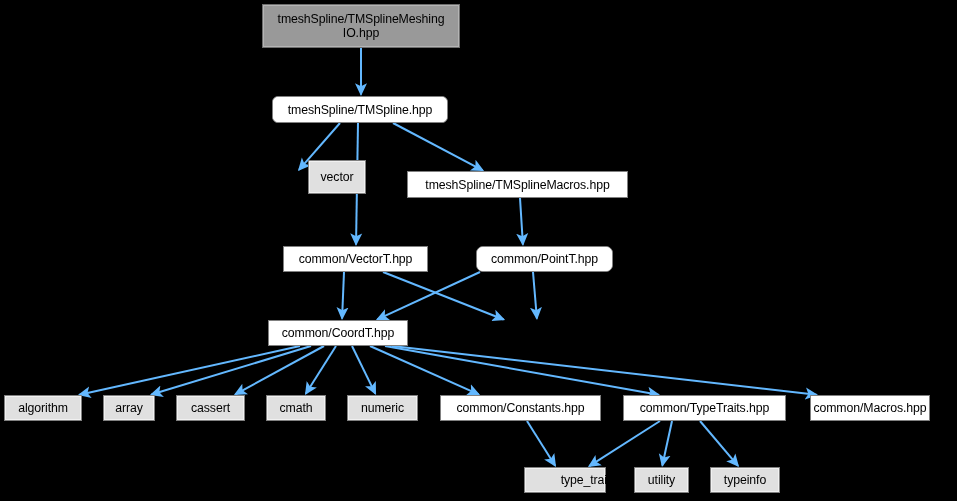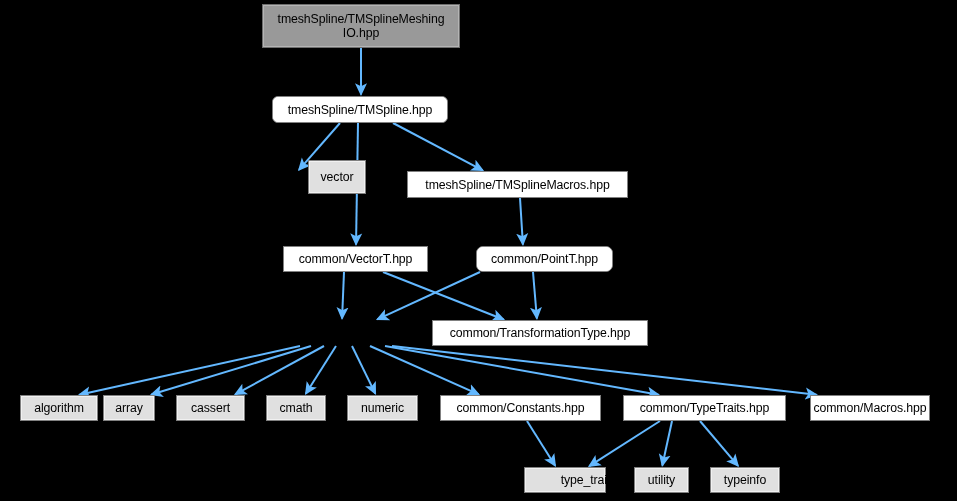--- a/index.html
+++ b/index.html
@@ -64,22 +64,22 @@
       <line x1="672" y1="421" x2="662.3186444664966" y2="465.5342354541158" stroke="#63b8ff" stroke-width="2" marker-end="url(#ah)"></line>
       <line x1="700" y1="421" x2="738.0299721225473" y2="465.8558645547993" stroke="#63b8ff" stroke-width="2" marker-end="url(#ah)"></line>
     </svg>
 <div class="node root" style="left: 262px; top: 4px; width: 198px; height: 44px;">tmeshSpline/TMSplineMeshing
 IO.hpp</div>
     <div class="node proj" style="left: 272px; top: 96px; width: 176px; height: 27px; border-radius: 6px;">tmeshSpline/TMSpline.hpp</div>
     <div class="node sys" style="left: 266px; top: 160px; width: 58px; height: 34px; margin-left: 42px;">vector</div>
     <div class="node proj" style="left: 407px; top: 171px; width: 221px; height: 27px;">tmeshSpline/TMSplineMacros.hpp</div>
     <div class="node proj" style="left: 283px; top: 246px; width: 145px; height: 26px;">common/VectorT.hpp</div>
     <div class="node proj" style="left: 476px; top: 246px; width: 137px; height: 26px; border-radius: 7px;">common/PointT.hpp</div>
-    <div class="node proj" style="left: 432px; top: 320px; width: 216px; height: 26px;">common/TransformationType.hpp</div>
-    <div class="node sys" style="left: 4px; top: 395px; width: 78px; height: 26px; margin-left: 16px;">algorithm</div>
+    <div class="node proj" style="left: 268px; top: 320px; width: 140px; height: 26px;">common/CoordT.hpp</div>
+    <div class="node sys" style="left: 4px; top: 395px; width: 78px; height: 26px;">algorithm</div>
     <div class="node sys" style="left: 103px; top: 395px; width: 52px; height: 26px;">array</div>
     <div class="node sys" style="left: 176px; top: 395px; width: 69px; height: 26px;">cassert</div>
     <div class="node sys" style="left: 266px; top: 395px; width: 60px; height: 26px;">cmath</div>
     <div class="node sys" style="left: 347px; top: 395px; width: 71px; height: 26px;">numeric</div>
     <div class="node proj" style="left: 440px; top: 395px; width: 161px; height: 26px;">common/Constants.hpp</div>
     <div class="node proj" style="left: 623px; top: 395px; width: 163px; height: 26px;">common/TypeTraits.hpp</div>
     <div class="node proj" style="left: 810px; top: 395px; width: 120px; height: 26px;">common/Macros.hpp</div>
     <div class="node sys" style="left: 524px; top: 467px; width: 82px; height: 26px; padding-left: 47px;">type_traits</div>
     <div class="node sys" style="left: 634px; top: 467px; width: 55px; height: 26px;">utility</div>
     <div class="node sys" style="left: 710px; top: 467px; width: 70px; height: 26px;">typeinfo</div>

